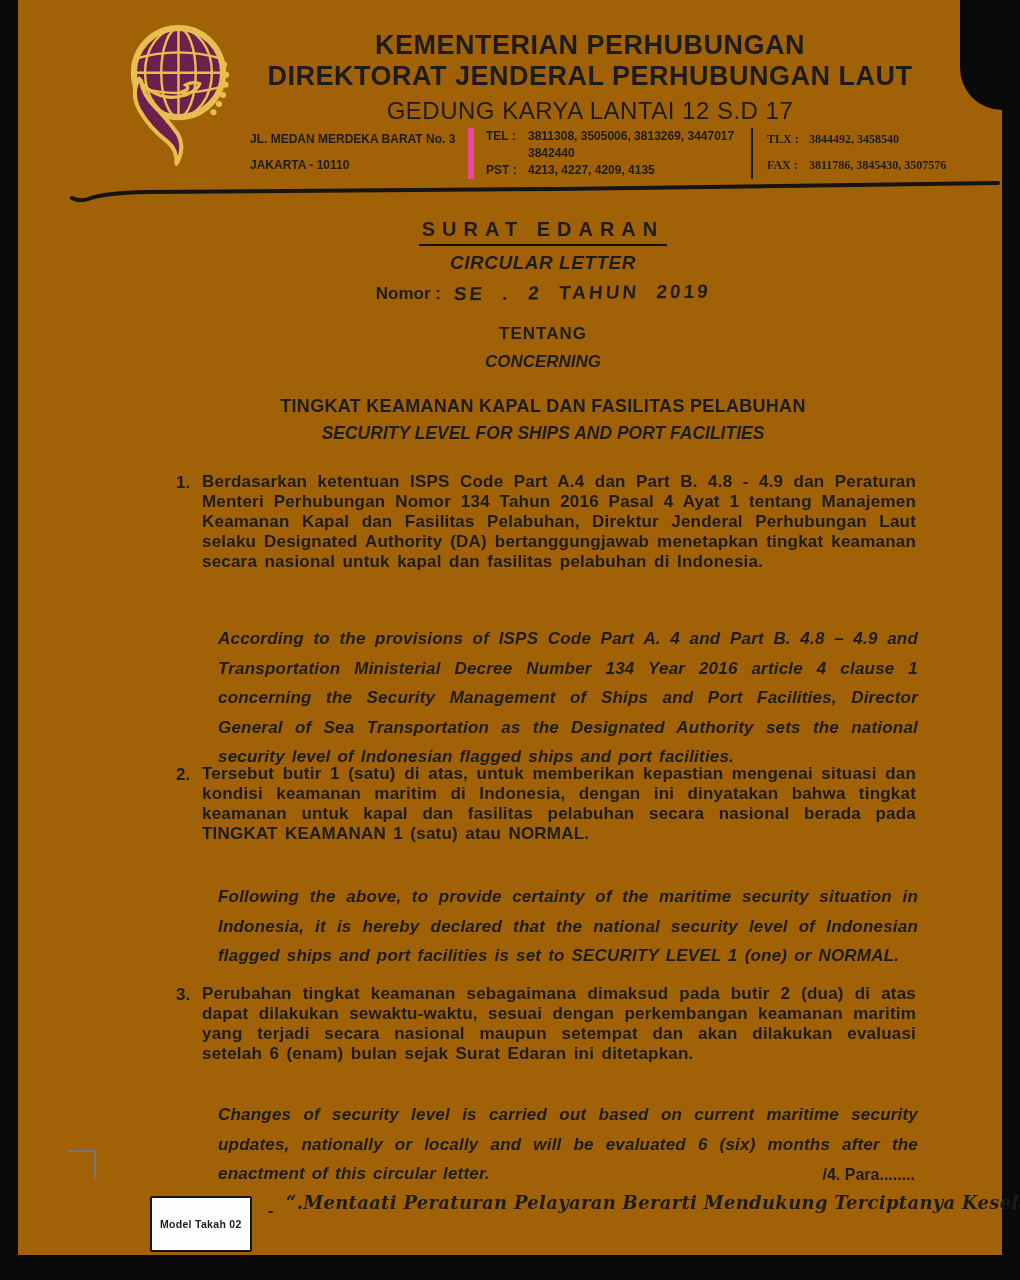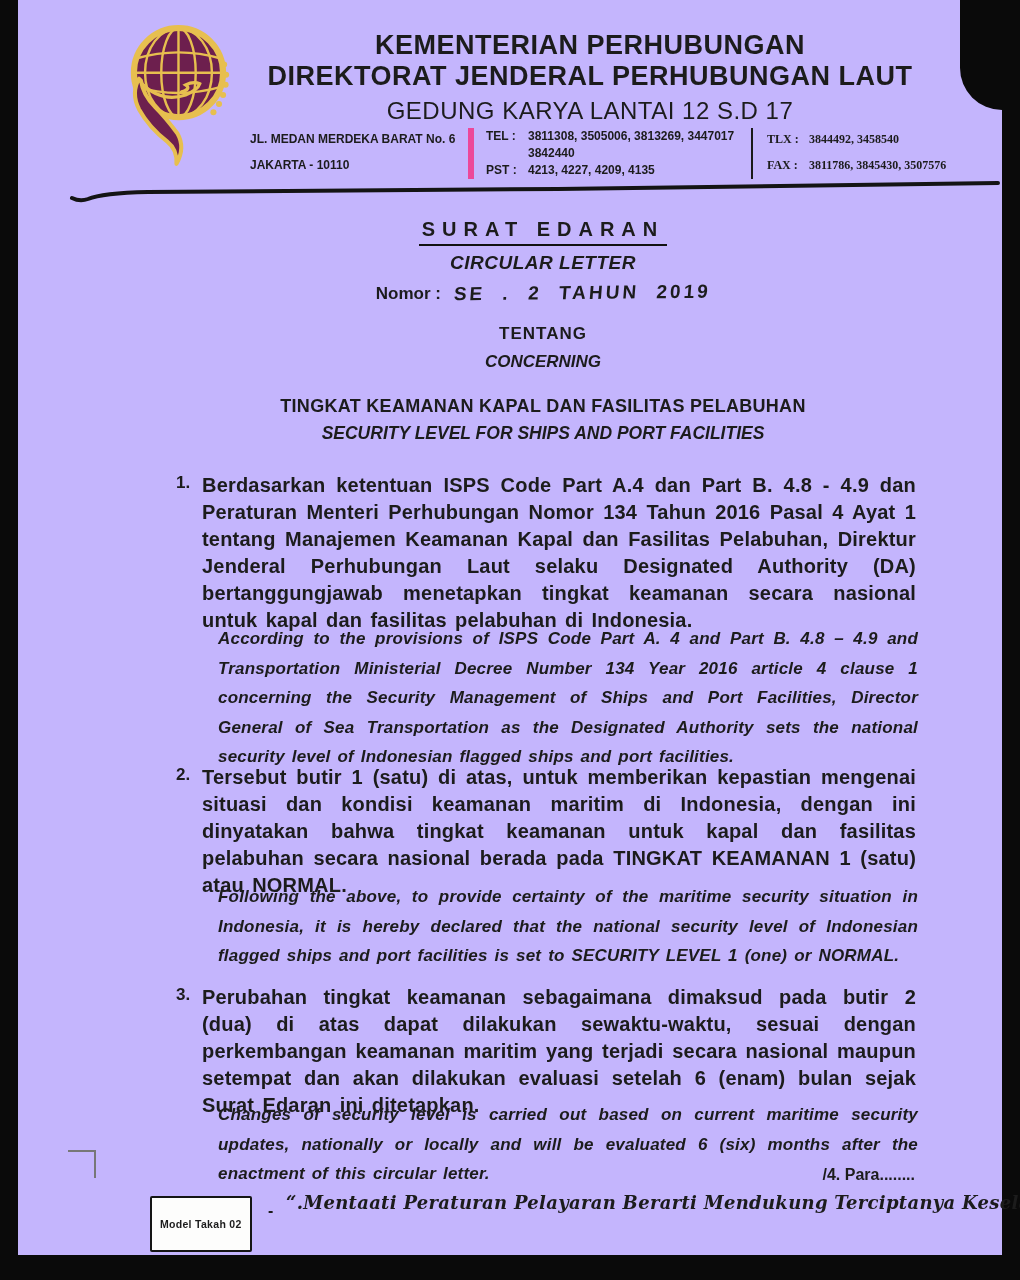--- a/index.html
+++ b/index.html
@@ -2,21 +2,21 @@
 <html><head>
 <meta charset="utf-8">
 <style>
   html,body{margin:0;padding:0;}
   body{
     width:1020px;height:1280px;position:relative;background:#0a0a0a;
     font-family:"Liberation Sans", sans-serif;color:#1c1c1c;overflow:hidden;
   }
   .page{
     position:absolute;left:18px;top:0;width:984px;height:1255px;
-    background:#c4b5fd;
+    background:#a16207;
   }
   .page-curl{
     position:absolute;top:0;right:0;width:42px;height:110px;
     background:#0a0a0a;border-bottom-left-radius:44px;
   }
   
   .logo{position:absolute;left:108px;top:22px;width:108px;height:152px;}
   .header-text{position:absolute;left:200px;right:40px;top:30px;text-align:center;}
   .h-ministry,.h-directorate{font-size:27px;font-weight:bold;letter-spacing:.5px;line-height:31px;}
   .h-building{font-size:24px;margin-top:5px;letter-spacing:.5px;}
@@ -44,21 +44,21 @@
   .t-tentang{top:324px;}
   .tentang{font-size:17px;font-weight:bold;letter-spacing:1px;}
   .concerning{font-size:17px;font-weight:bold;font-style:italic;margin-top:8px;}
   .t-subject{top:396px;}
   .subj-id{font-size:18px;font-weight:bold;letter-spacing:.3px;}
   .subj-en{font-size:17.5px;font-weight:bold;font-style:italic;margin-top:6px;}
   
   .para{position:absolute;left:158px;width:740px;display:flex;}
   .para-num{flex:0 0 26px;font-size:17px;font-weight:600;padding-top:1px;}
   .para-text{
-    flex:1;font-size:20px;font-weight:600;line-height:27px;
+    flex:1;font-size:17px;font-weight:600;line-height:20px;
     text-align:justify;letter-spacing:.2px;word-spacing:2.5px;
   }
   .para-en{
     position:absolute;left:200px;width:700px;font-size:17px;font-weight:bold;font-style:italic;
     line-height:29.5px;text-align:justify;letter-spacing:.2px;word-spacing:2px;
   }
   .y-p1{top:472px;} .y-e1{top:624px;} .y-p2{top:764px;} .y-e2{top:882px;}
   .y-p3{top:984px;} .y-e3{top:1100px;}
   
   .para-note{position:absolute;top:1166px;right:87px;font-size:16px;font-weight:bold;}
@@ -113,21 +113,21 @@
   </div>
 
   <div class="header-text">
     <div class="h-ministry">KEMENTERIAN PERHUBUNGAN</div>
     <div class="h-directorate">DIREKTORAT JENDERAL PERHUBUNGAN LAUT</div>
     <div class="h-building">GEDUNG KARYA LANTAI 12 S.D 17</div>
   </div>
 
   <div class="contact">
     <div class="c-col1">
-      <div>JL. MEDAN MERDEKA BARAT No. 6</div>
+      <div>JL. MEDAN MERDEKA BARAT No. 3</div>
       <div>JAKARTA - 10110</div>
     </div>
     <div class="c-col2">
       <div class="c-line">
         <span class="c-label">TEL :</span>
         <span>3811308, 3505006, 3813269, 3447017</span>
       </div>
       <div class="c-line c-indent">3842440</div>
       <div class="c-line">
         <span class="c-label">PST :</span>

